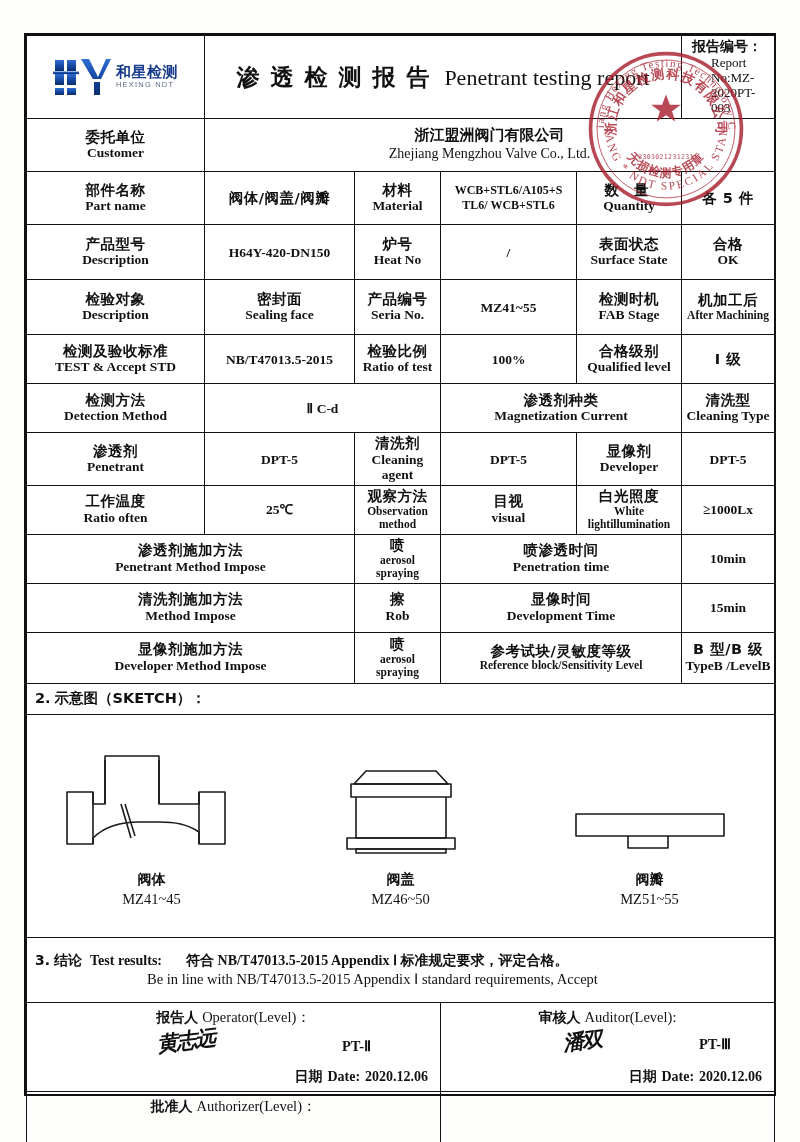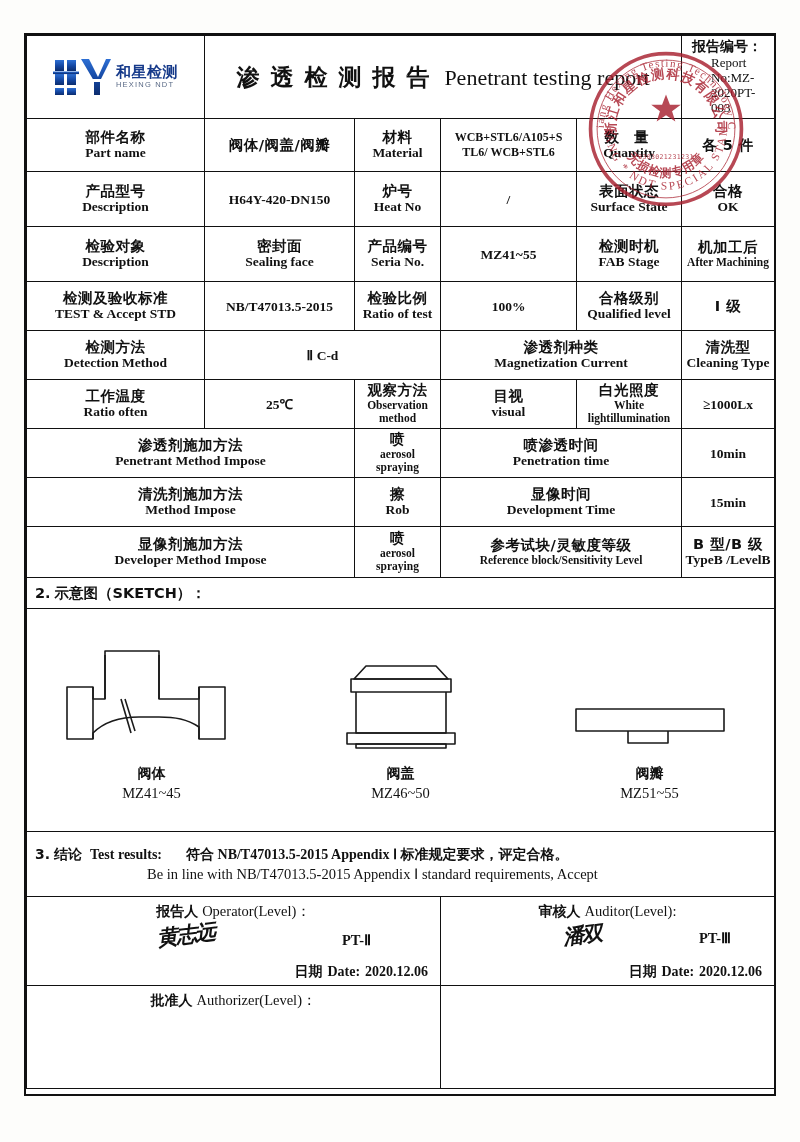--- a/index.html
+++ b/index.html
@@ -316,20 +316,30 @@
         <td colspan="4">
           <span class="title-cn">渗透检测报告</span>
           <span class="title-en">Penetrant testing report</span>
         </td>
         <td class="rep-no-cell" style="width:200px">
           <span class="rep-no-cn">报告编号：</span>
           <span class="rep-no-en">Report No:MZ-2020PT-003</span>
         </td>
       </tr>
 
+      <tr>
+        <td style="height:48px">
+          <span class="cn">委托单位</span>
+          <span class="en">Customer</span>
+        </td>
+        <td colspan="5">
+          <span class="cust-name-cn">浙江盟洲阀门有限公司</span>
+          <span class="cust-name-en">Zhejiang Mengzhou Valve Co., Ltd.</span>
+        </td>
+      </tr>
 
       <tr>
         <td style="height:48px">
           <span class="cn">部件名称</span>
           <span class="en">Part name</span>
         </td>
         <td>
           <span class="cn">阀体/阀盖/阀瓣</span>
         </td>
         <td>
@@ -436,20 +446,43 @@
         <td colspan="2">
           <span class="cn">渗透剂种类</span>
           <span class="en">Magnetization Current</span>
         </td>
         <td style="width:200px">
           <span class="cn">清洗型</span>
           <span class="en">Cleaning Type</span>
         </td>
       </tr>
 
+      <tr>
+        <td style="height:44px">
+          <span class="cn">渗透剂</span>
+          <span class="en">Penetrant</span>
+        </td>
+        <td>
+          <span class="val">DPT-5</span>
+        </td>
+        <td colspan="1">
+          <span class="cn">清洗剂</span>
+          <span class="en">Cleaning agent</span>
+        </td>
+        <td>
+          <span class="val">DPT-5</span>
+        </td>
+        <td>
+          <span class="cn">显像剂</span>
+          <span class="en">Developer</span>
+        </td>
+        <td style="width:200px">
+          <span class="val">DPT-5</span>
+        </td>
+      </tr>
 
       <tr>
         <td style="height:44px">
           <span class="cn">工作温度</span>
           <span class="en">Ratio often</span>
         </td>
         <td>
           <span class="val">25℃</span>
         </td>
         <td>

